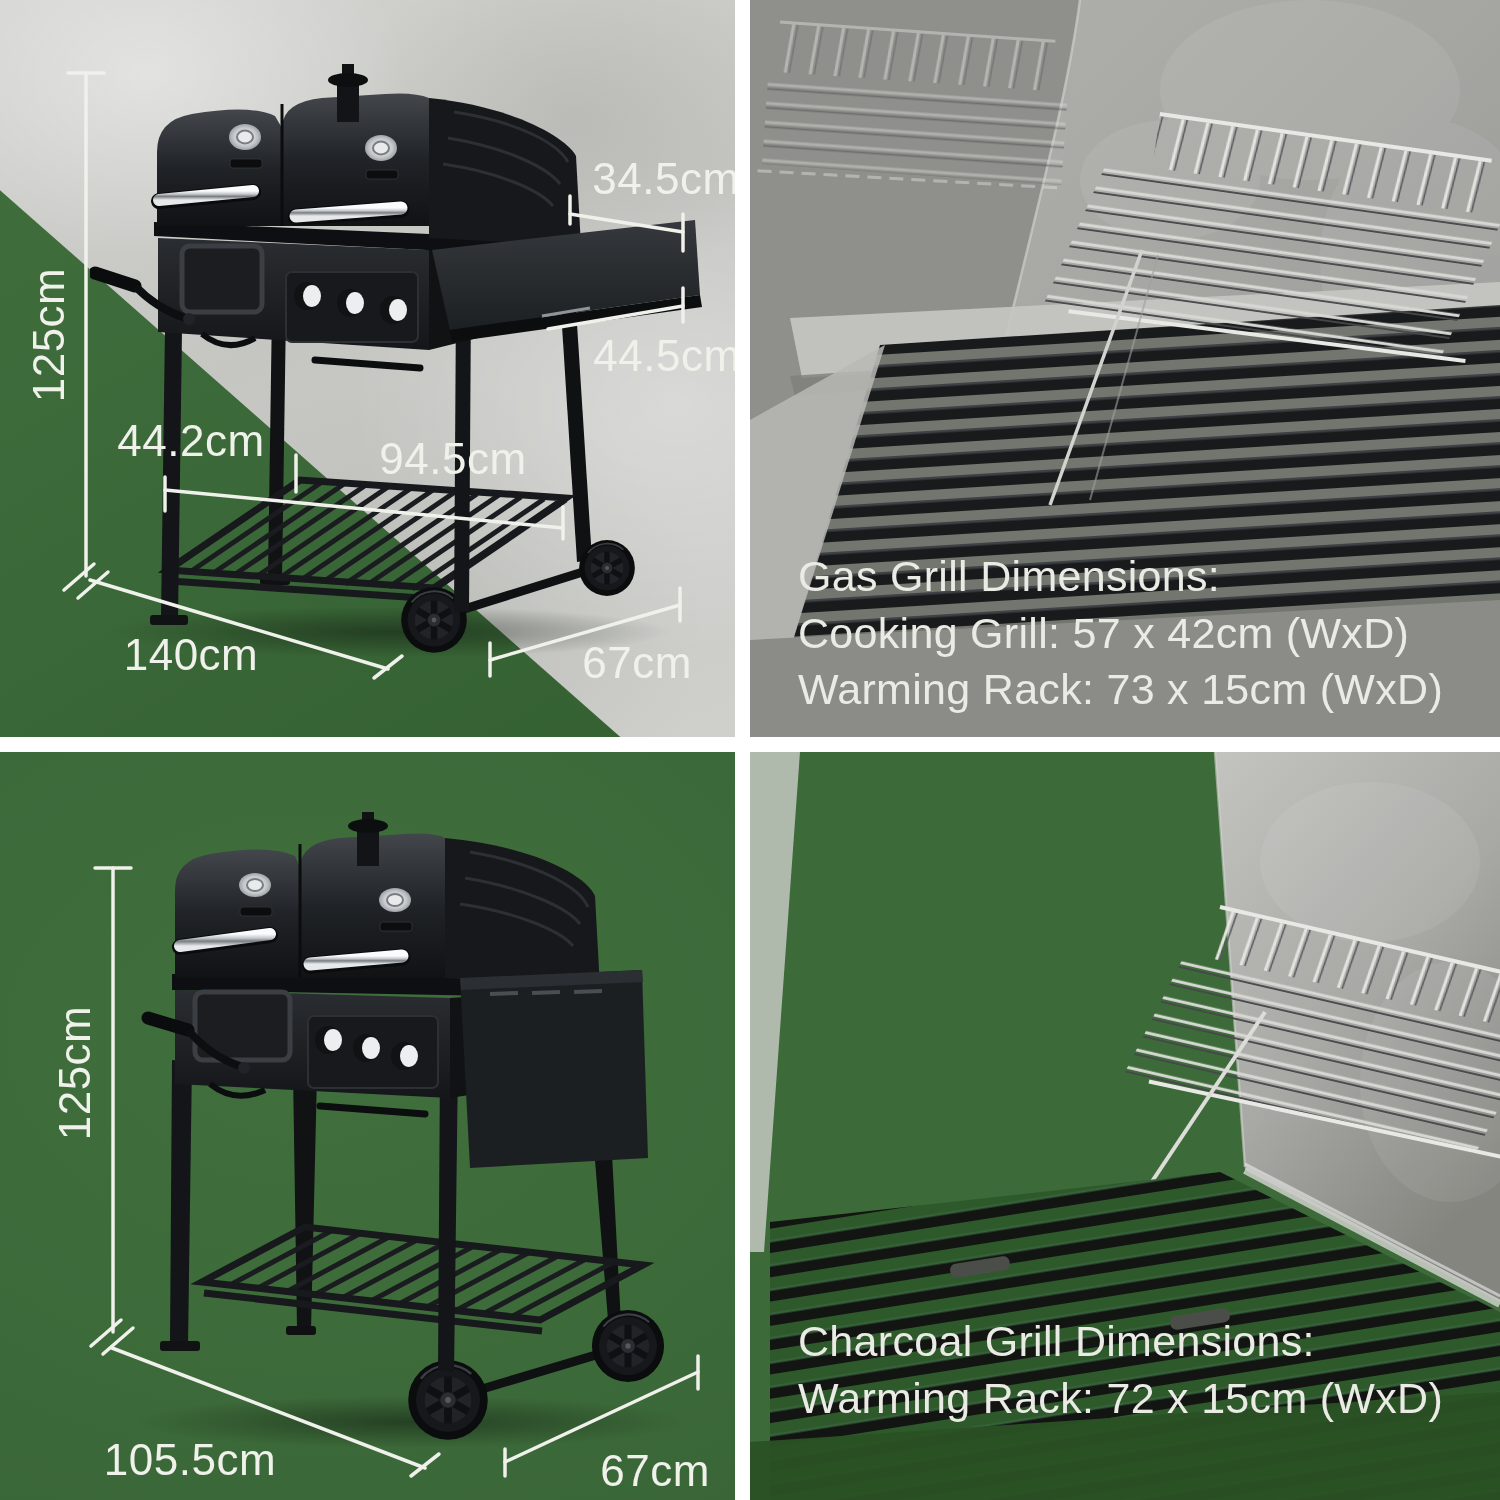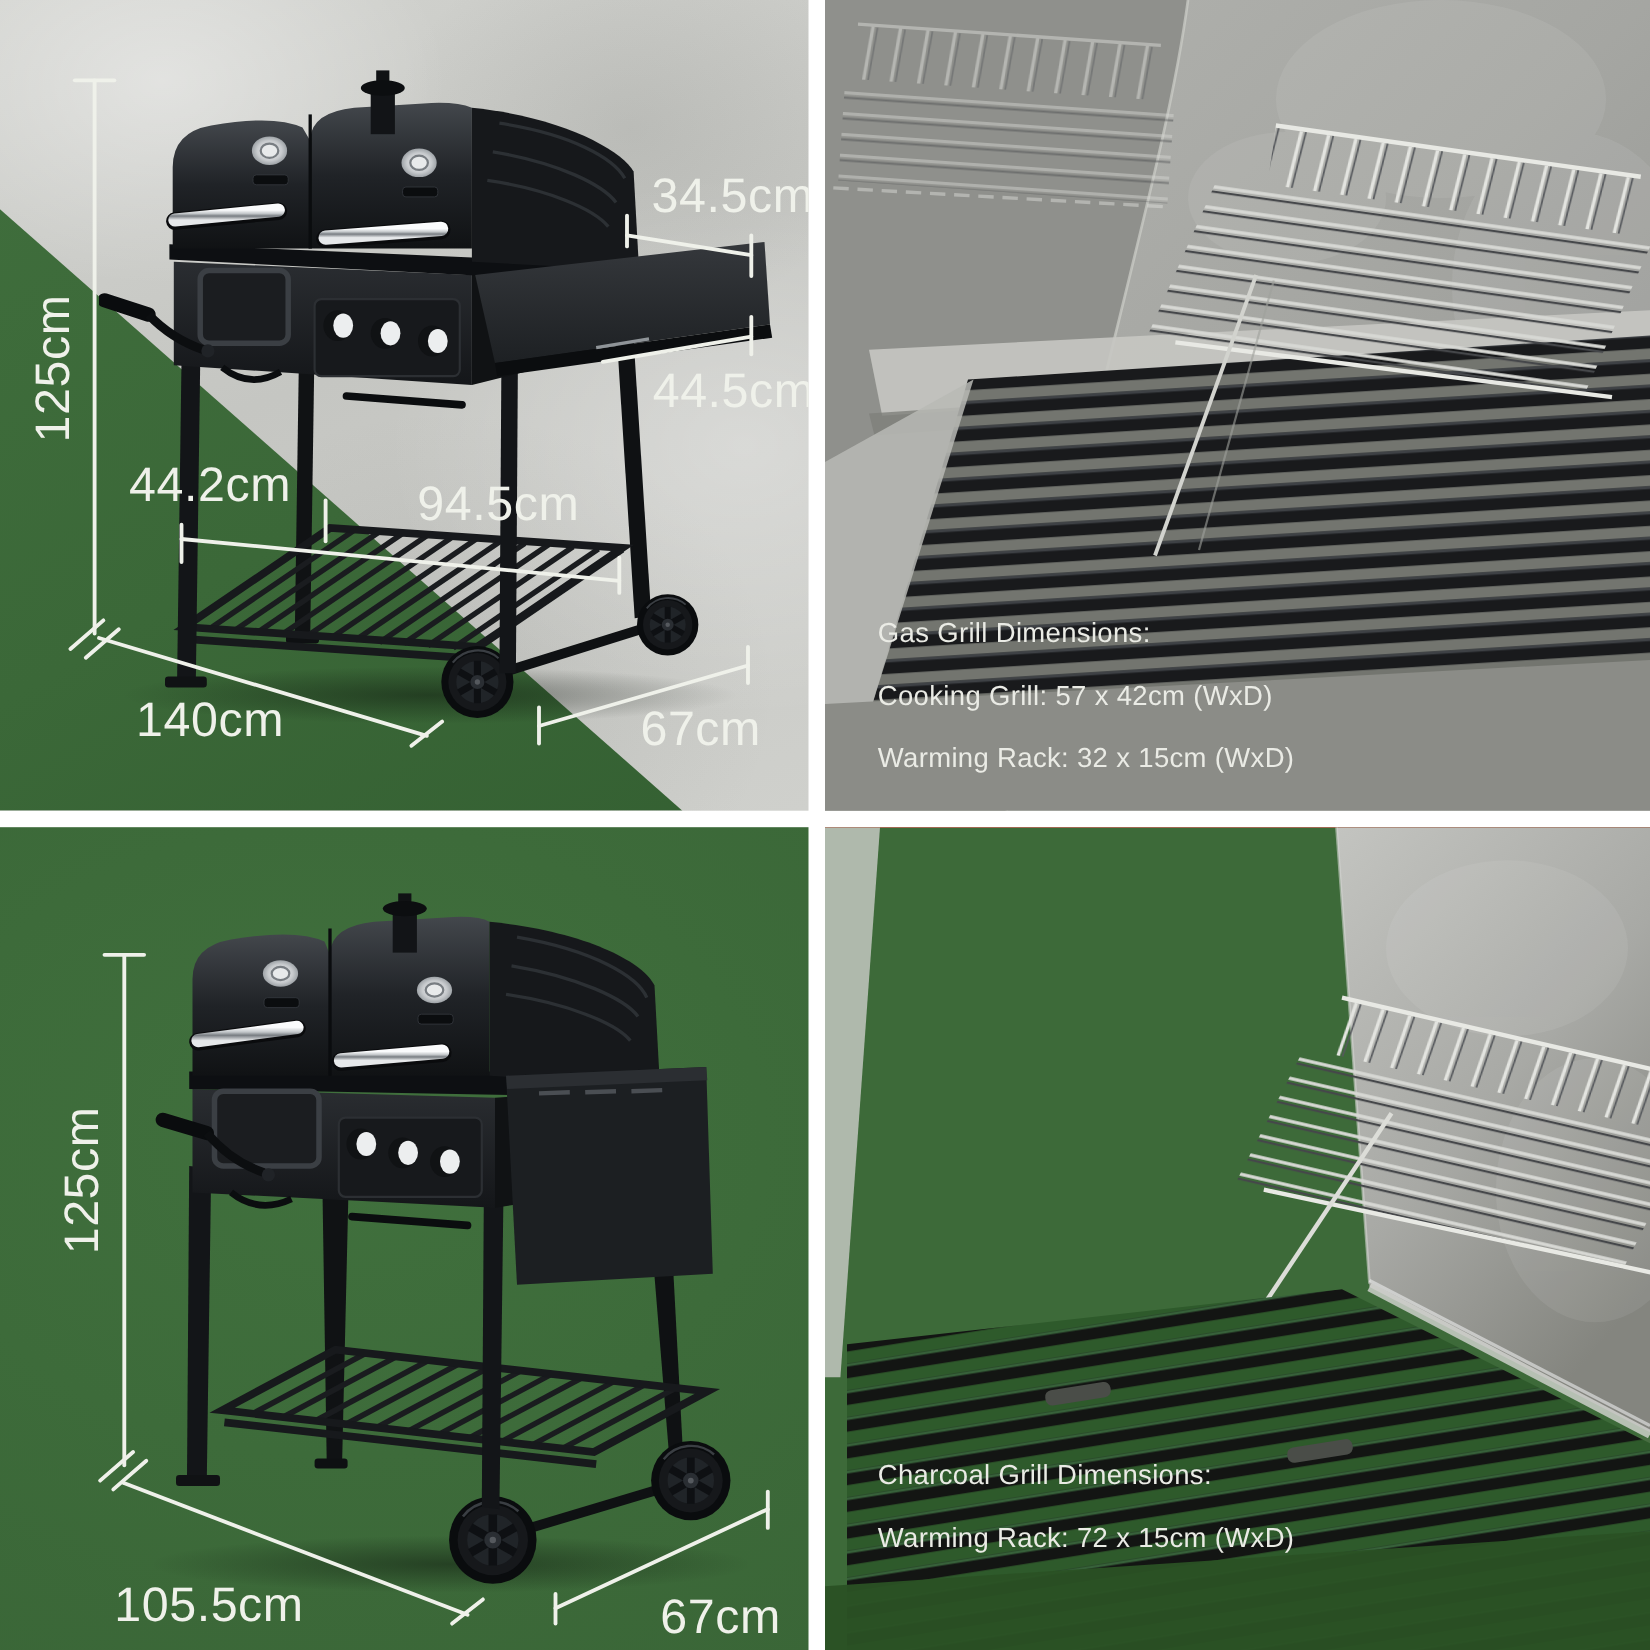--- a/index.html
+++ b/index.html
@@ -17,21 +17,21 @@
   .q-bl{left:0;top:752px;width:735px;height:748px;
     background:radial-gradient(1100px 820px at 42% 38%, #40703d 0%, #3a6637 70%, #35602f 100%);}
   .q-br{left:750px;top:752px;width:750px;height:752px;background:#ef4444;}
   .green-tri{position:absolute;inset:0;
     background:linear-gradient(150deg,#406f3d 0%,#3b6838 55%,#346032 100%);
     clip-path:polygon(0 25.8%, 84.4% 100%, 0 100%);}
   .layer{position:absolute;left:0;top:0;}
   .dim{position:absolute;transform:translate(-50%,-50%);font-size:44px;color:#eff1ea;
     letter-spacing:.5px;white-space:nowrap;}
   .dim-rot{transform:translate(-50%,-50%) rotate(-90deg);}
-  .photo-text{position:absolute;left:48px;color:#eaebe5;font-size:25px;line-height:56.5px;
+  .photo-text{position:absolute;left:48px;color:#eaebe5;font-size:43px;line-height:56.5px;
     letter-spacing:.3px;white-space:nowrap;}
   .pt-tr{top:548px;}
   .pt-br{top:561px;}
   svg{display:block;}
 </style>
 </head>
 <body>
 
 <svg style="position:absolute;width:0;height:0" aria-hidden="true">
 <defs>
@@ -281,21 +281,21 @@
           <rect x="-15" y="56" width="400" height="148" fill="url(#wireP)"></rect>
         </g>
         <line x1="-48" y1="208" x2="352" y2="202" stroke="#e8e9e4" stroke-width="4"></line>
       </g>
       <line x1="392" y1="250" x2="300" y2="505" stroke="#d2d3ce" stroke-width="3.5"></line>
       <line x1="408" y1="255" x2="340" y2="500" stroke="#9fa19c" stroke-width="2" opacity=".6"></line>
     </svg>
     <div class="photo-text pt-tr">
       <div>Gas Grill Dimensions:</div>
       <div>Cooking Grill: 57 x 42cm (WxD)</div>
-      <div>Warming Rack: 32 x 15cm (WxD)</div>
+      <div>Warming Rack: 73 x 15cm (WxD)</div>
     </div>
   </section>
 
   <section class="quad q-bl">
     <svg class="layer" style="left:140px;top:60px" width="540" height="648" viewBox="0 0 540 648">
       <ellipse cx="270" cy="610" rx="275" ry="26" fill="url(#shRG)"></ellipse>
 
       <polygon points="153,260 177,262 171,518 157,516" fill="#101214"></polygon>
       <rect x="146" y="514" width="30" height="9" rx="3" fill="#0e1012"></rect>
       <polygon points="447,250 467,248 482,530 470,532" fill="#0f1113"></polygon>

